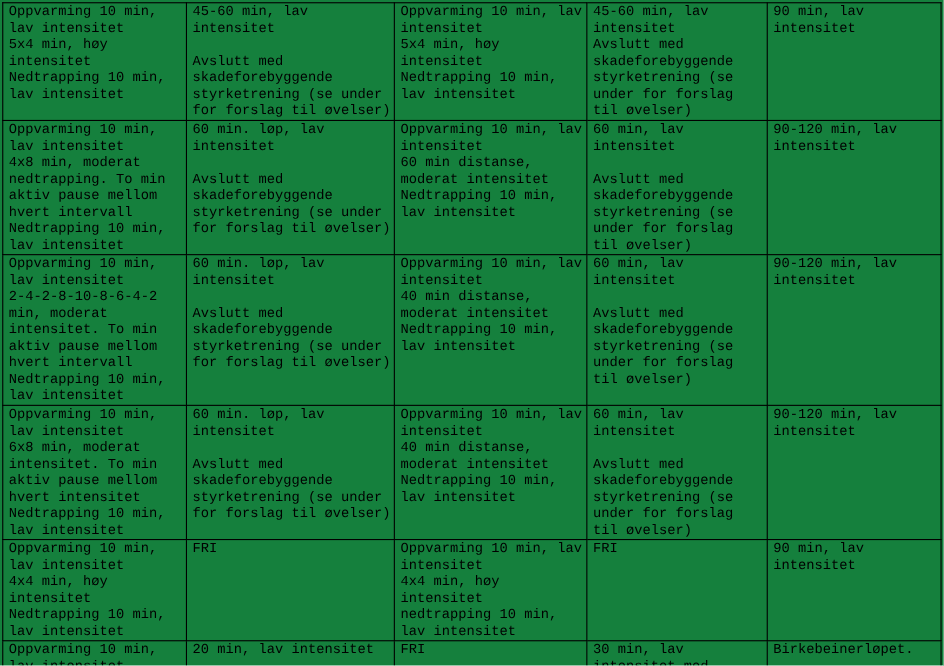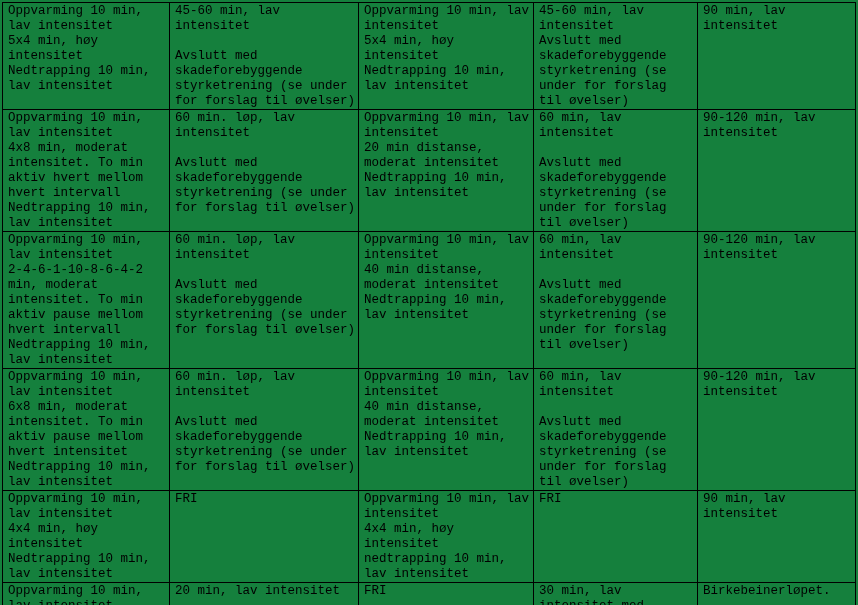--- a/index.html
+++ b/index.html
@@ -71,46 +71,46 @@
             <p class="line">45-60 min, lav intensitet</p>
             <p class="line">Avslutt med skadeforebyggende styrketrening (se under for forslag til øvelser)</p>
           </td>
           <td>
             <p class="line">90 min, lav intensitet</p>
           </td>
         </tr>
         <tr style="height: 116px;">
           <td>
             <p class="line">Oppvarming 10 min, lav intensitet</p>
-            <p class="line">4x8 min, moderat intensitet. To min aktiv hvert mellom hvert intervall</p>
+            <p class="line">4x8 min, moderat nedtrapping. To min aktiv pause mellom hvert intervall</p>
             <p class="line">Nedtrapping 10 min, lav intensitet</p>
           </td>
           <td>
             <p class="line">60 min. løp, lav intensitet</p>
             <p class="line">&nbsp;</p>
             <p class="line">Avslutt med skadeforebyggende styrketrening (se under for forslag til øvelser)</p>
           </td>
           <td>
             <p class="line">Oppvarming 10 min, lav intensitet</p>
-            <p class="line">20 min distanse, moderat intensitet</p>
+            <p class="line">60 min distanse, moderat intensitet</p>
             <p class="line">Nedtrapping 10 min, lav intensitet</p>
           </td>
           <td>
             <p class="line">60 min, lav intensitet</p>
             <p class="line">&nbsp;</p>
             <p class="line">Avslutt med skadeforebyggende styrketrening (se under for forslag til øvelser)</p>
           </td>
           <td>
             <p class="line">90-120 min, lav intensitet</p>
           </td>
         </tr>
         <tr style="height: 129px;">
           <td>
             <p class="line">Oppvarming 10 min, lav intensitet</p>
-            <p class="line">2-4-6-1-10-8-6-4-2 min, moderat intensitet. To min aktiv pause mellom hvert intervall</p>
+            <p class="line">2-4-2-8-10-8-6-4-2 min, moderat intensitet. To min aktiv pause mellom hvert intervall</p>
             <p class="line">Nedtrapping 10 min, lav intensitet</p>
           </td>
           <td>
             <p class="line">60 min. løp, lav intensitet</p>
             <p class="line">&nbsp;</p>
             <p class="line">Avslutt med skadeforebyggende styrketrening (se under for forslag til øvelser)</p>
           </td>
           <td>
             <p class="line">Oppvarming 10 min, lav intensitet</p>
             <p class="line">40 min distanse, moderat intensitet</p>

